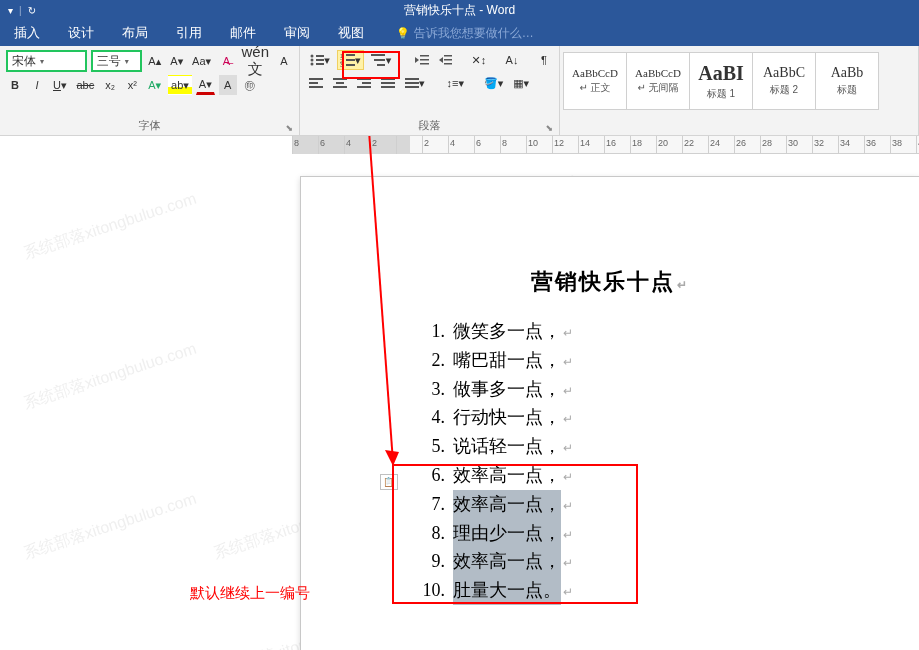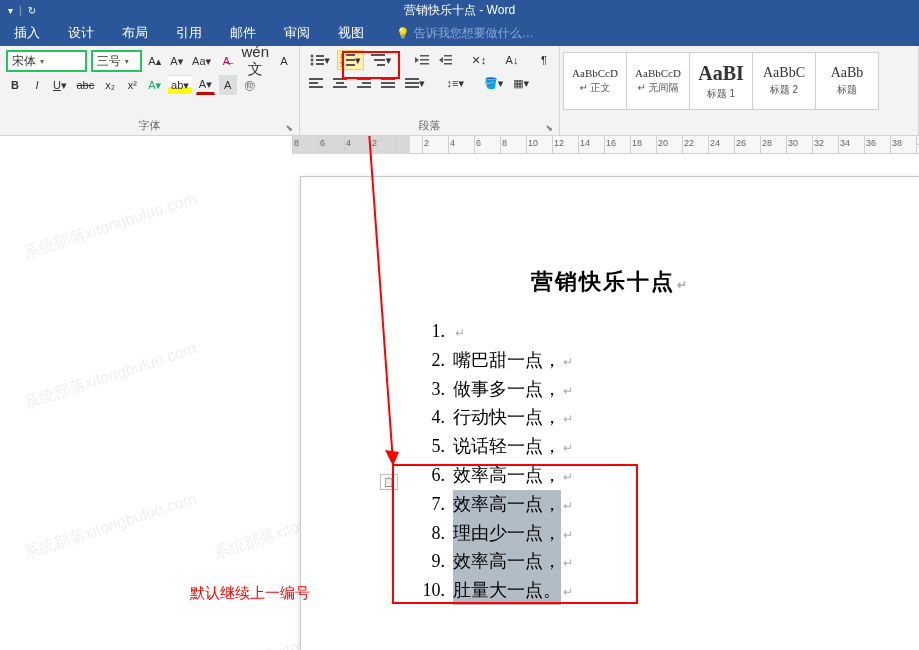--- a/index.html
+++ b/index.html
@@ -322,20 +322,21 @@
       <div class="tick" style="left: 624px;"></div>
       <div class="tlabel" style="left: 626px;">40</div>
     </div>
 
   <div class="page">
     <div class="doc-title"><span>营销快乐十点</span><span class="ret">↵</span></div>
     <ol id="doc-list">
         <li>
           <span class="li-row">
             <span class="num">1.</span>
+            <span>微笑多一点，</span>
             <span class="ret">↵</span>
           </span>
         </li>
         <li>
           <span class="li-row">
             <span class="num">2.</span>
             <span>嘴巴甜一点，</span>
             <span class="ret">↵</span>
           </span>
         </li>

